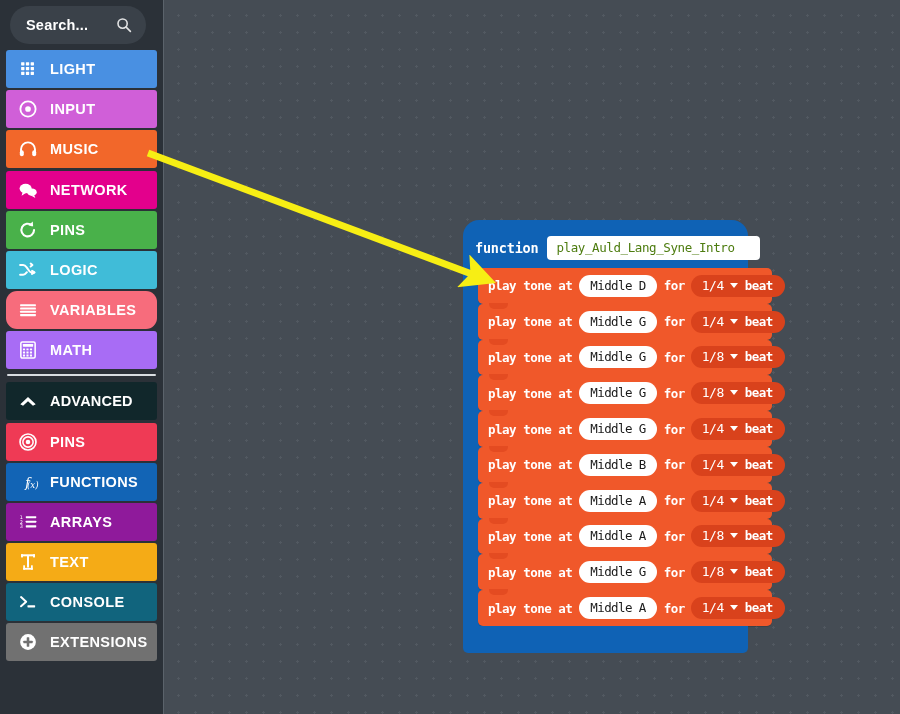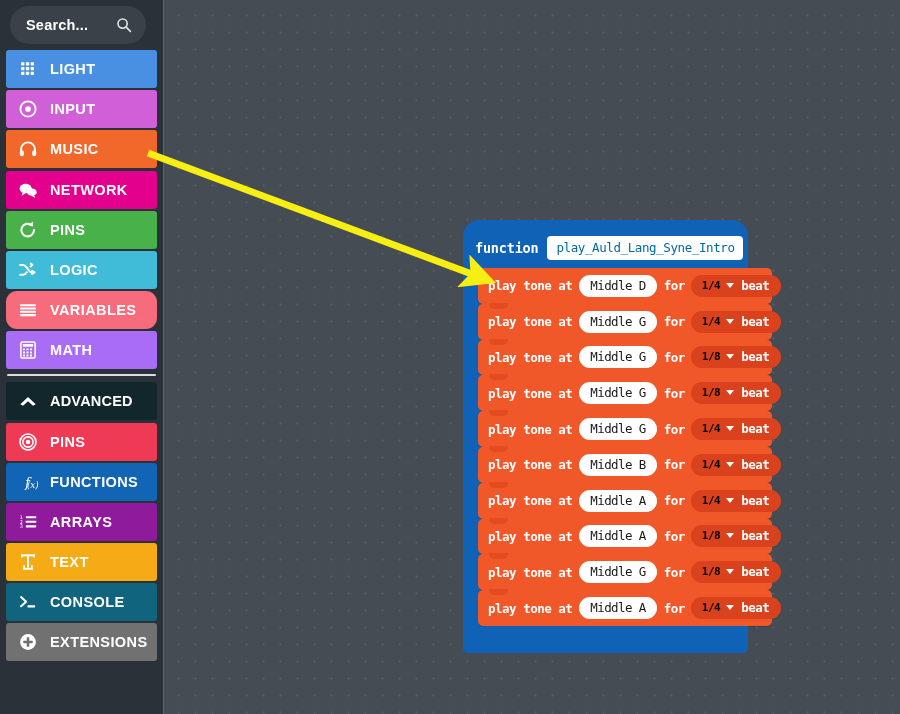--- a/index.html
+++ b/index.html
@@ -132,26 +132,26 @@
   .fn-hat .kw {
     color: #ffffff;
     font-family: "DejaVu Sans Mono", monospace;
     font-size: 13.5px;
     font-weight: 700;
     margin-right: 9px;
     letter-spacing: -.2px;
   }
   .fn-name {
     background: #ffffff;
-    color: #0369a1;
+    color: #4d7c0f;
     font-family: "DejaVu Sans Mono", monospace;
     font-size: 12.5px;
     font-weight: 400;
     border-radius: 4px;
-    padding: 4px 8px 5px 9px;
+    padding: 4px 25px 5px 9px;
     letter-spacing: -.4px;
     white-space: nowrap;
   }
 
   .fn-body {
     position: relative;
     background: #0f62b5;
     padding: 0 0 0 15px;
     min-height: 10px;
   }
@@ -212,24 +212,24 @@
   .dur-field {
     background: #d9421c;
     border-radius: 12px;
     padding: 3px 12px 4px 11px;
     display: flex;
     align-items: center;
     margin-left: 6px;
     white-space: nowrap;
   }
   .dur-field .dv {
-    color: #000000;
+    color: #ffffff;
     font-family: "DejaVu Sans Mono", monospace;
-    font-size: 11px;
-    font-weight: 700;
+    font-size: 13px;
+    font-weight: 400;
     letter-spacing: -.5px;
   }
   .dur-field .caret {
     margin: 0 7px 0 6px;
     width: 0; height: 0;
     border-left: 4.5px solid transparent;
     border-right: 4.5px solid transparent;
     border-top: 5px solid #ffffff;
   }
   .dur-field .unit {

